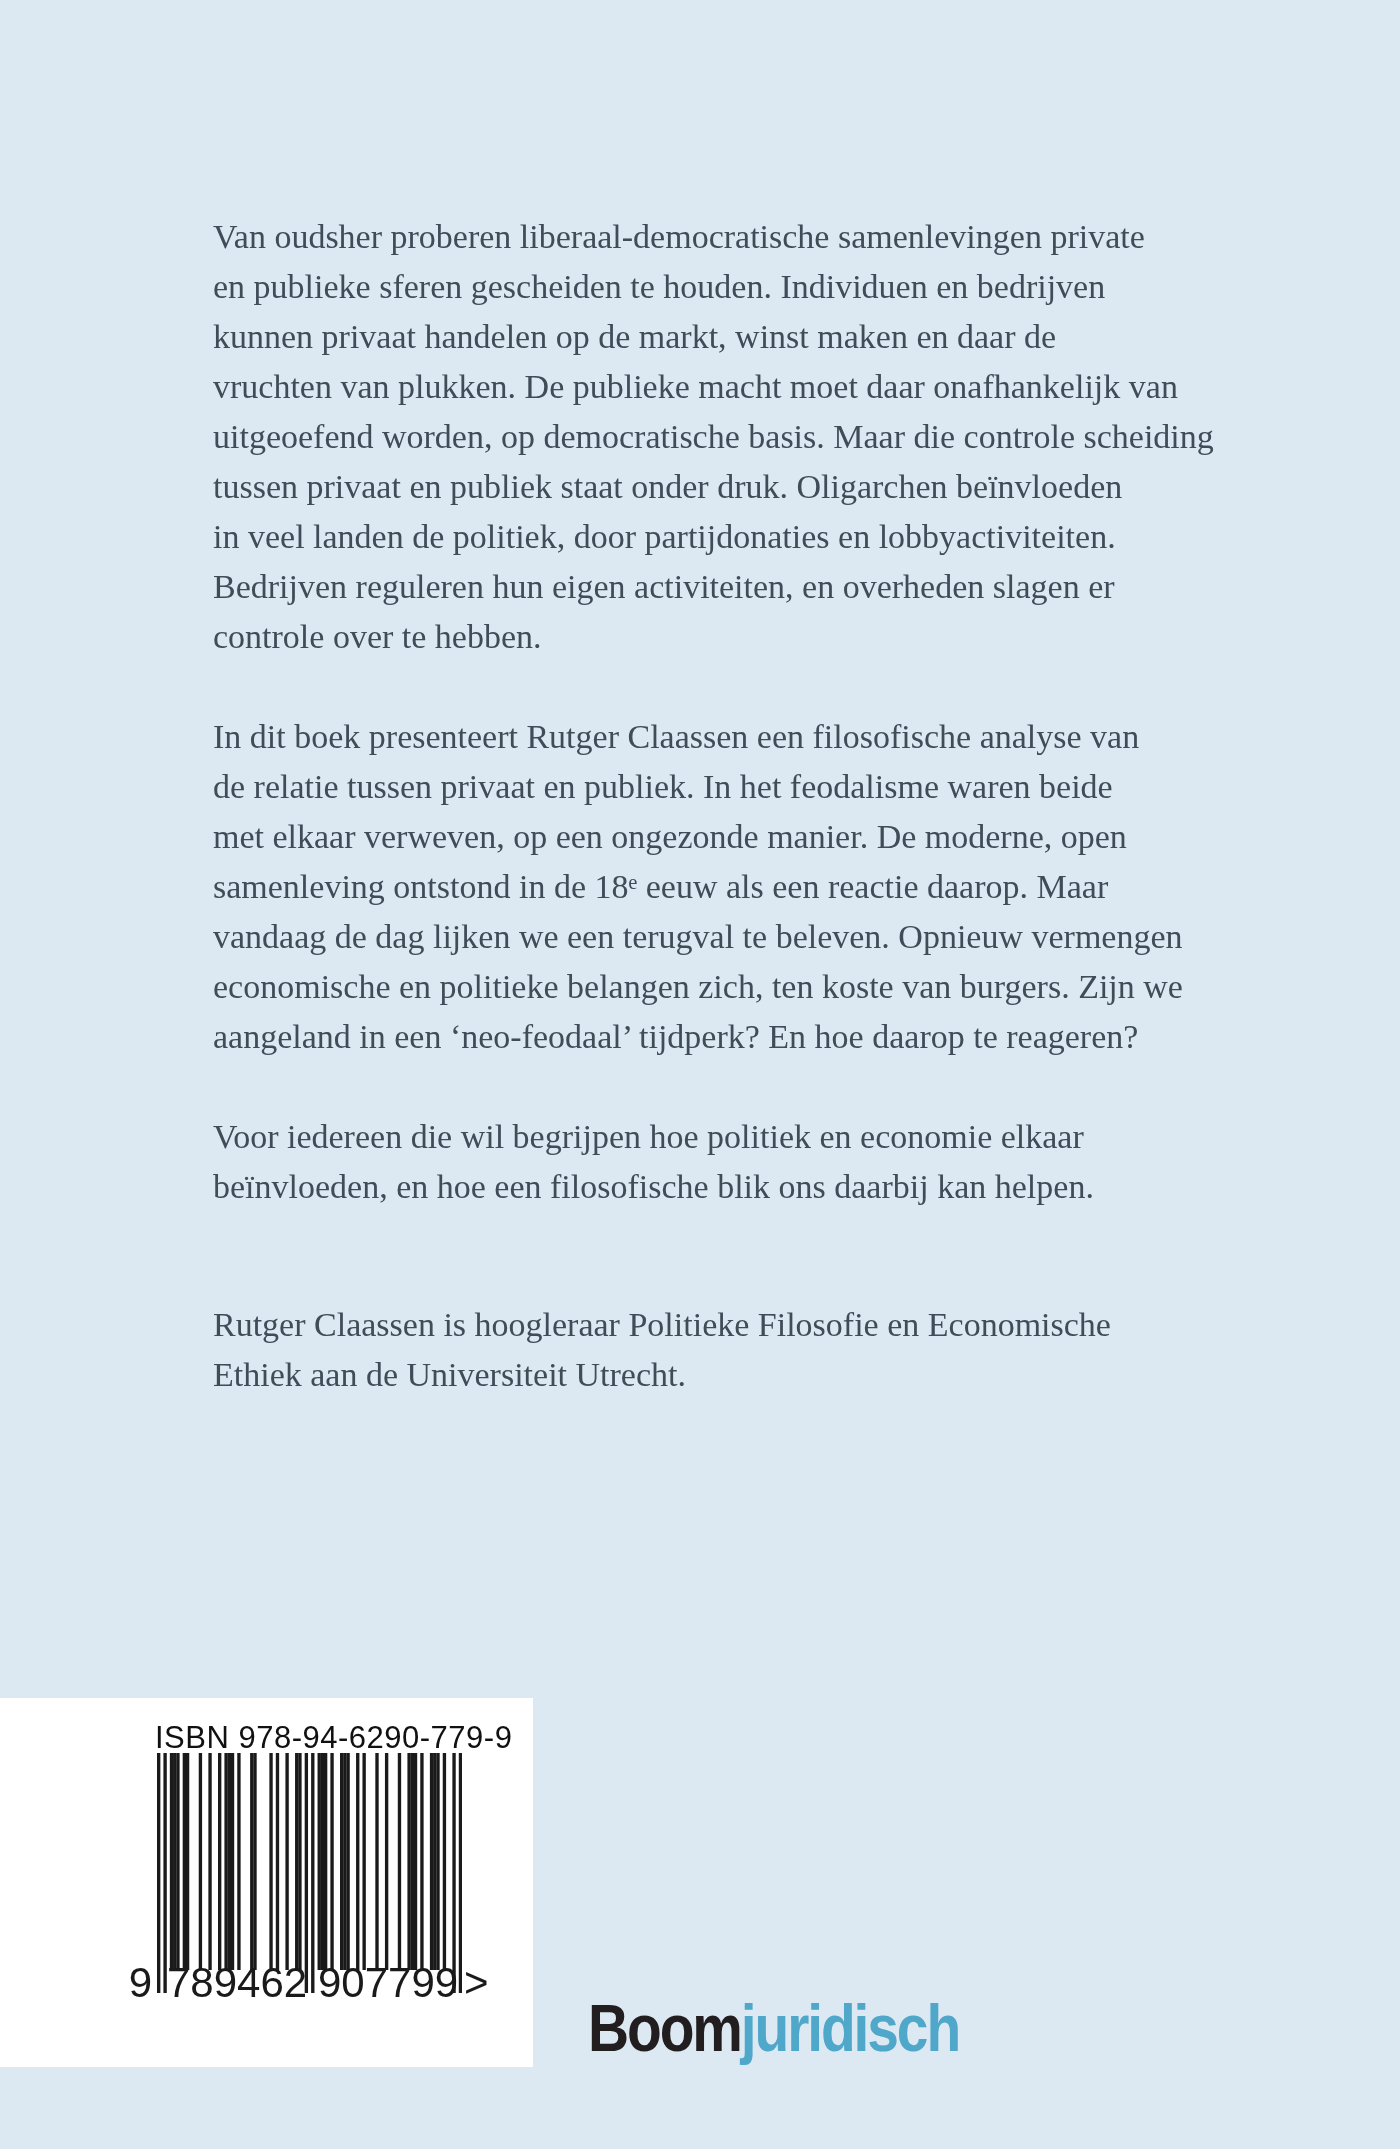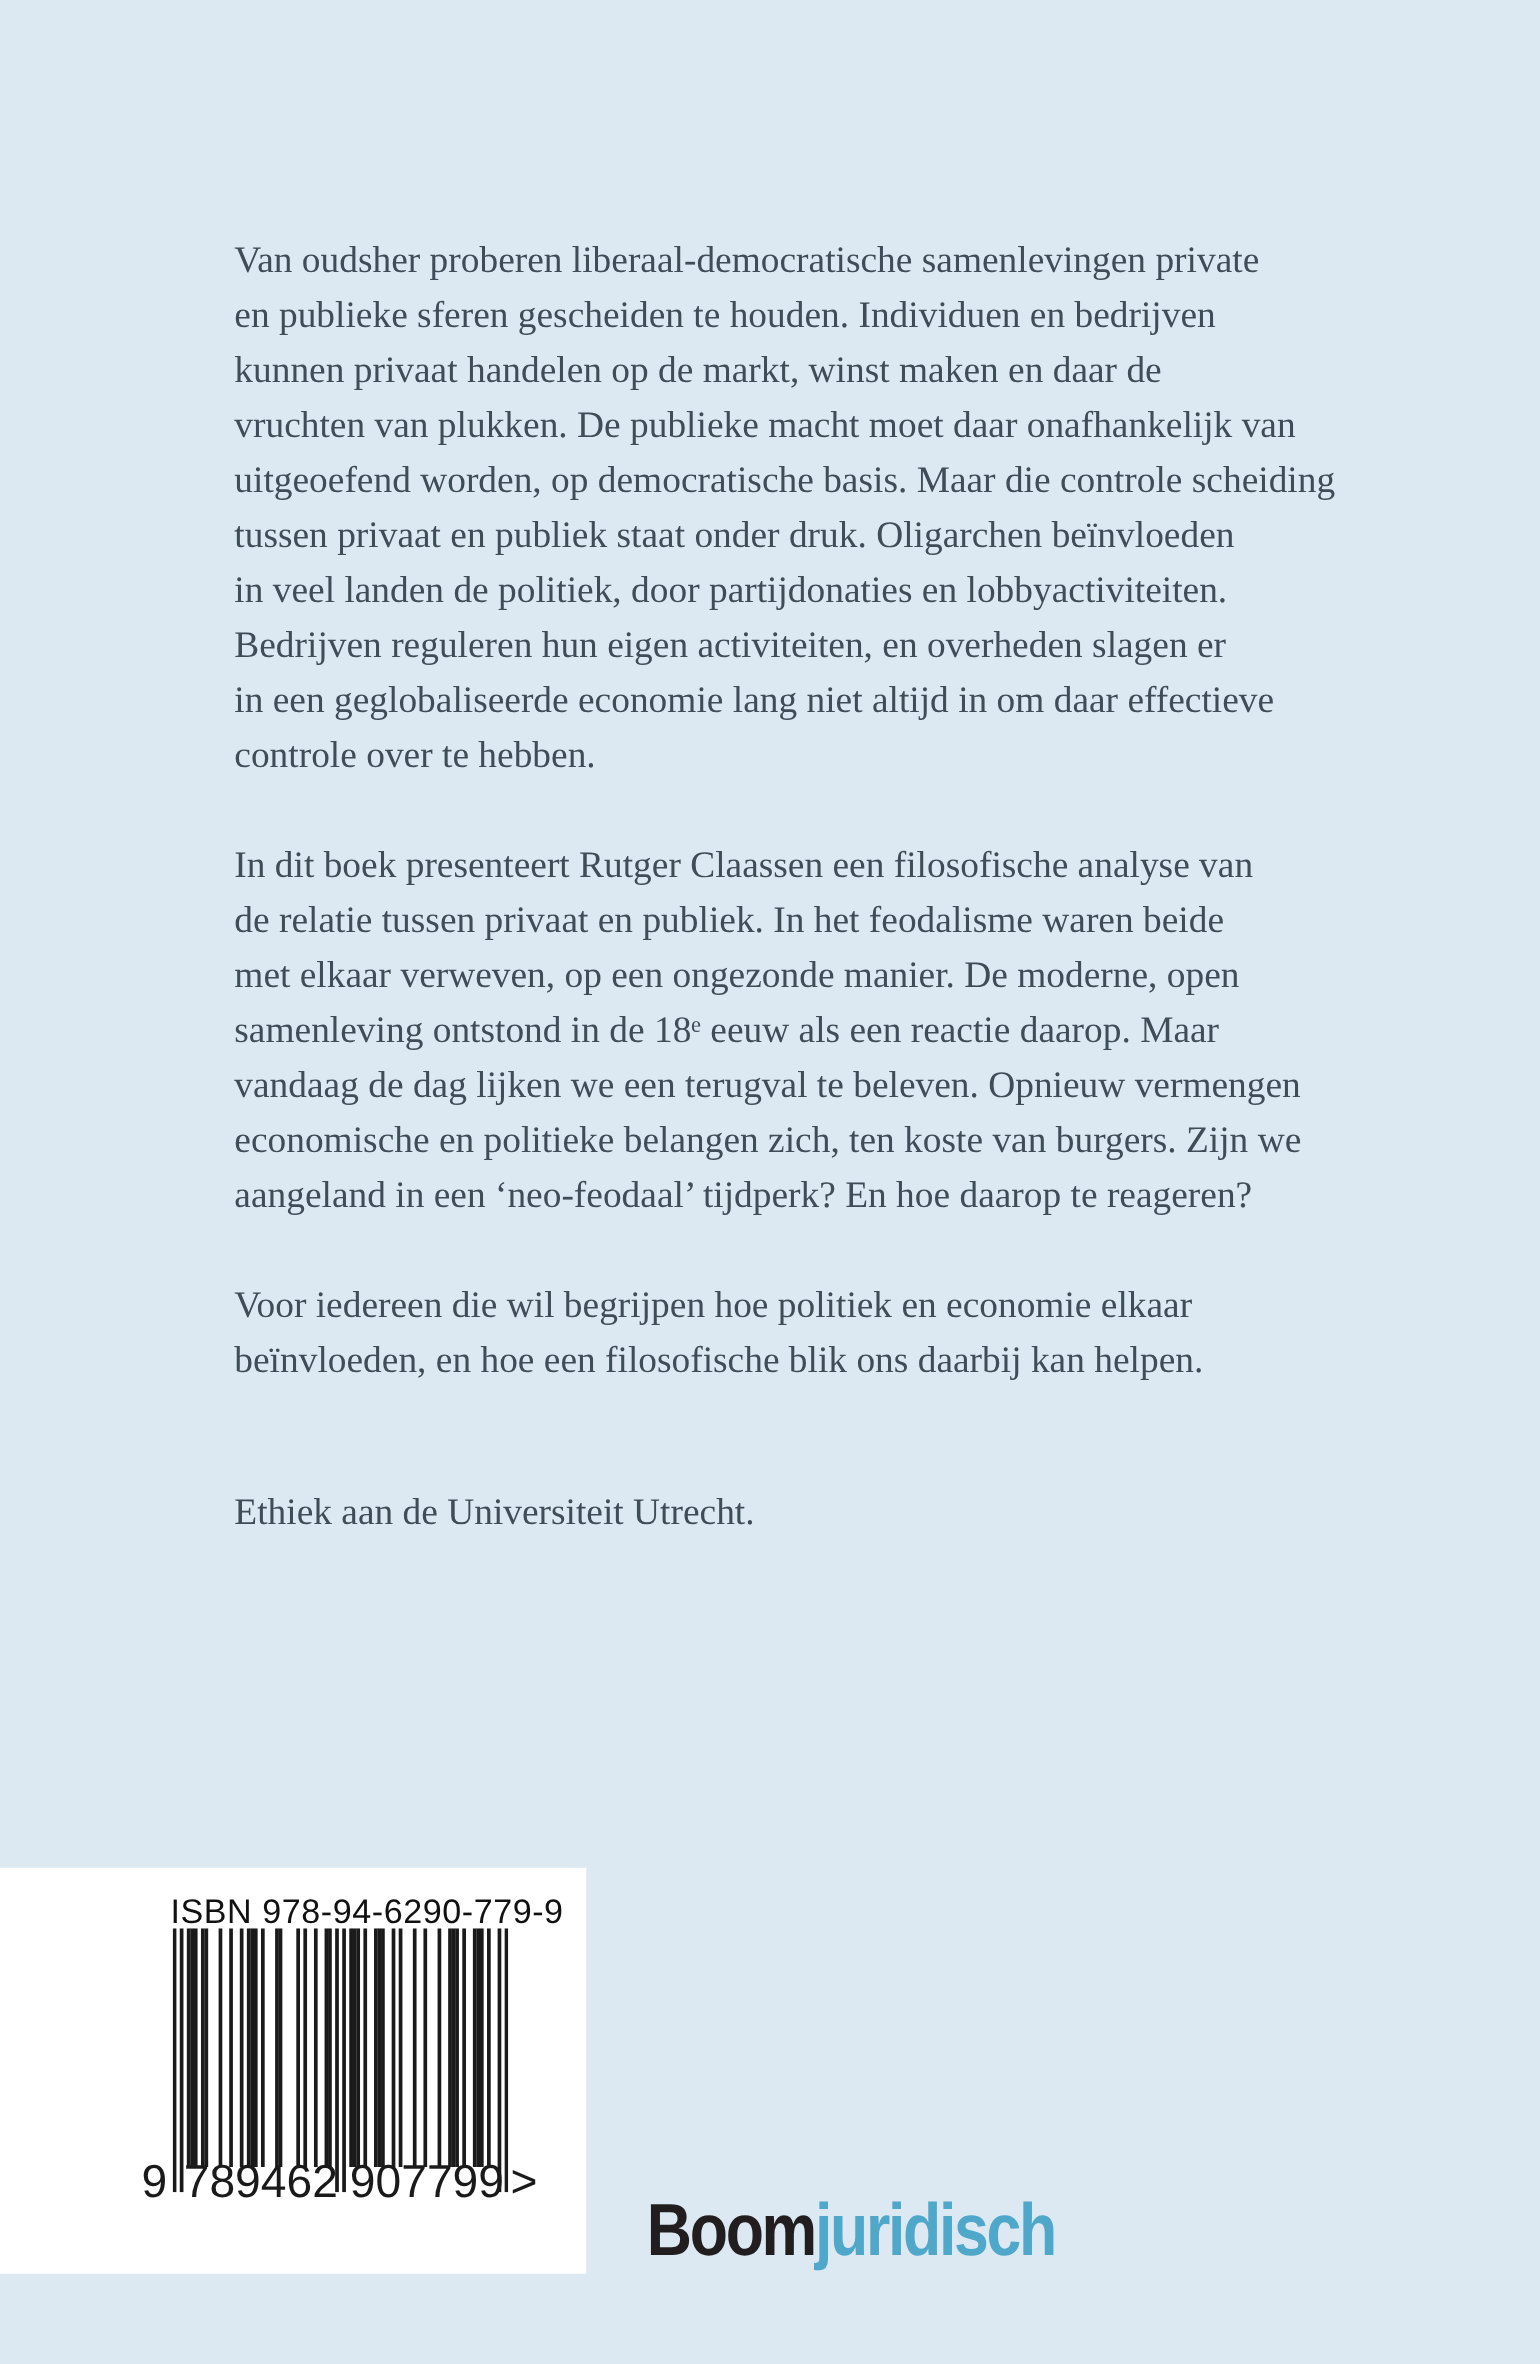--- a/index.html
+++ b/index.html
@@ -90,37 +90,37 @@
   <div class="blurb" style="color: rgb(63, 77, 88);">
     <div class="para">
         <div class="line">Van oudsher proberen liberaal-democratische samenlevingen private</div>
         <div class="line">en publieke sferen gescheiden te houden. Individuen en bedrijven</div>
         <div class="line">kunnen privaat handelen op de markt, winst maken en daar de</div>
         <div class="line">vruchten van plukken. De publieke macht moet daar onafhankelijk van</div>
         <div class="line">uitgeoefend worden, op democratische basis. Maar die controle scheiding</div>
         <div class="line">tussen privaat en publiek staat onder druk. Oligarchen beïnvloeden</div>
         <div class="line">in veel landen de politiek, door partijdonaties en lobbyactiviteiten.</div>
         <div class="line">Bedrijven reguleren hun eigen activiteiten, en overheden slagen er</div>
-        <div class="line">in een geglobaliseerde economie lang niet altijd in om daar effectieve</div>
         <div class="line">controle over te hebben.</div>
       </div>
     <div class="para">
         <div class="line">In dit boek presenteert Rutger Claassen een filosofische analyse van</div>
         <div class="line">de relatie tussen privaat en publiek. In het feodalisme waren beide</div>
         <div class="line">met elkaar verweven, op een ongezonde manier. De moderne, open</div>
         <div class="line">samenleving ontstond in de 18ᵉ eeuw als een reactie daarop. Maar</div>
         <div class="line">vandaag de dag lijken we een terugval te beleven. Opnieuw vermengen</div>
         <div class="line">economische en politieke belangen zich, ten koste van burgers. Zijn we</div>
         <div class="line">aangeland in een ‘neo-feodaal’ tijdperk? En hoe daarop te reageren?</div>
       </div>
     <div class="para">
         <div class="line">Voor iedereen die wil begrijpen hoe politiek en economie elkaar</div>
         <div class="line">beïnvloeden, en hoe een filosofische blik ons daarbij kan helpen.</div>
       </div>
     <div class="para bio">
+        <div class="line">Rutger Claassen is hoogleraar Politieke Filosofie en Economische</div>
         <div class="line">Ethiek aan de Universiteit Utrecht.</div>
       </div>
   </div>
 
   <div class="barcode-box" style="background: rgb(255, 255, 255);">
     <div class="isbn-label">ISBN 978-94-6290-779-9</div>
     <svg id="ean-svg" class="ean-svg" viewBox="0 0 305 240" preserveAspectRatio="none">
         <rect x="0.00" y="0" width="3.36" height="240" fill="#1a1a1a"></rect>
         <rect x="6.42" y="0" width="3.36" height="240" fill="#1a1a1a"></rect>
         <rect x="12.84" y="0" width="3.36" height="217" fill="#1a1a1a"></rect>

